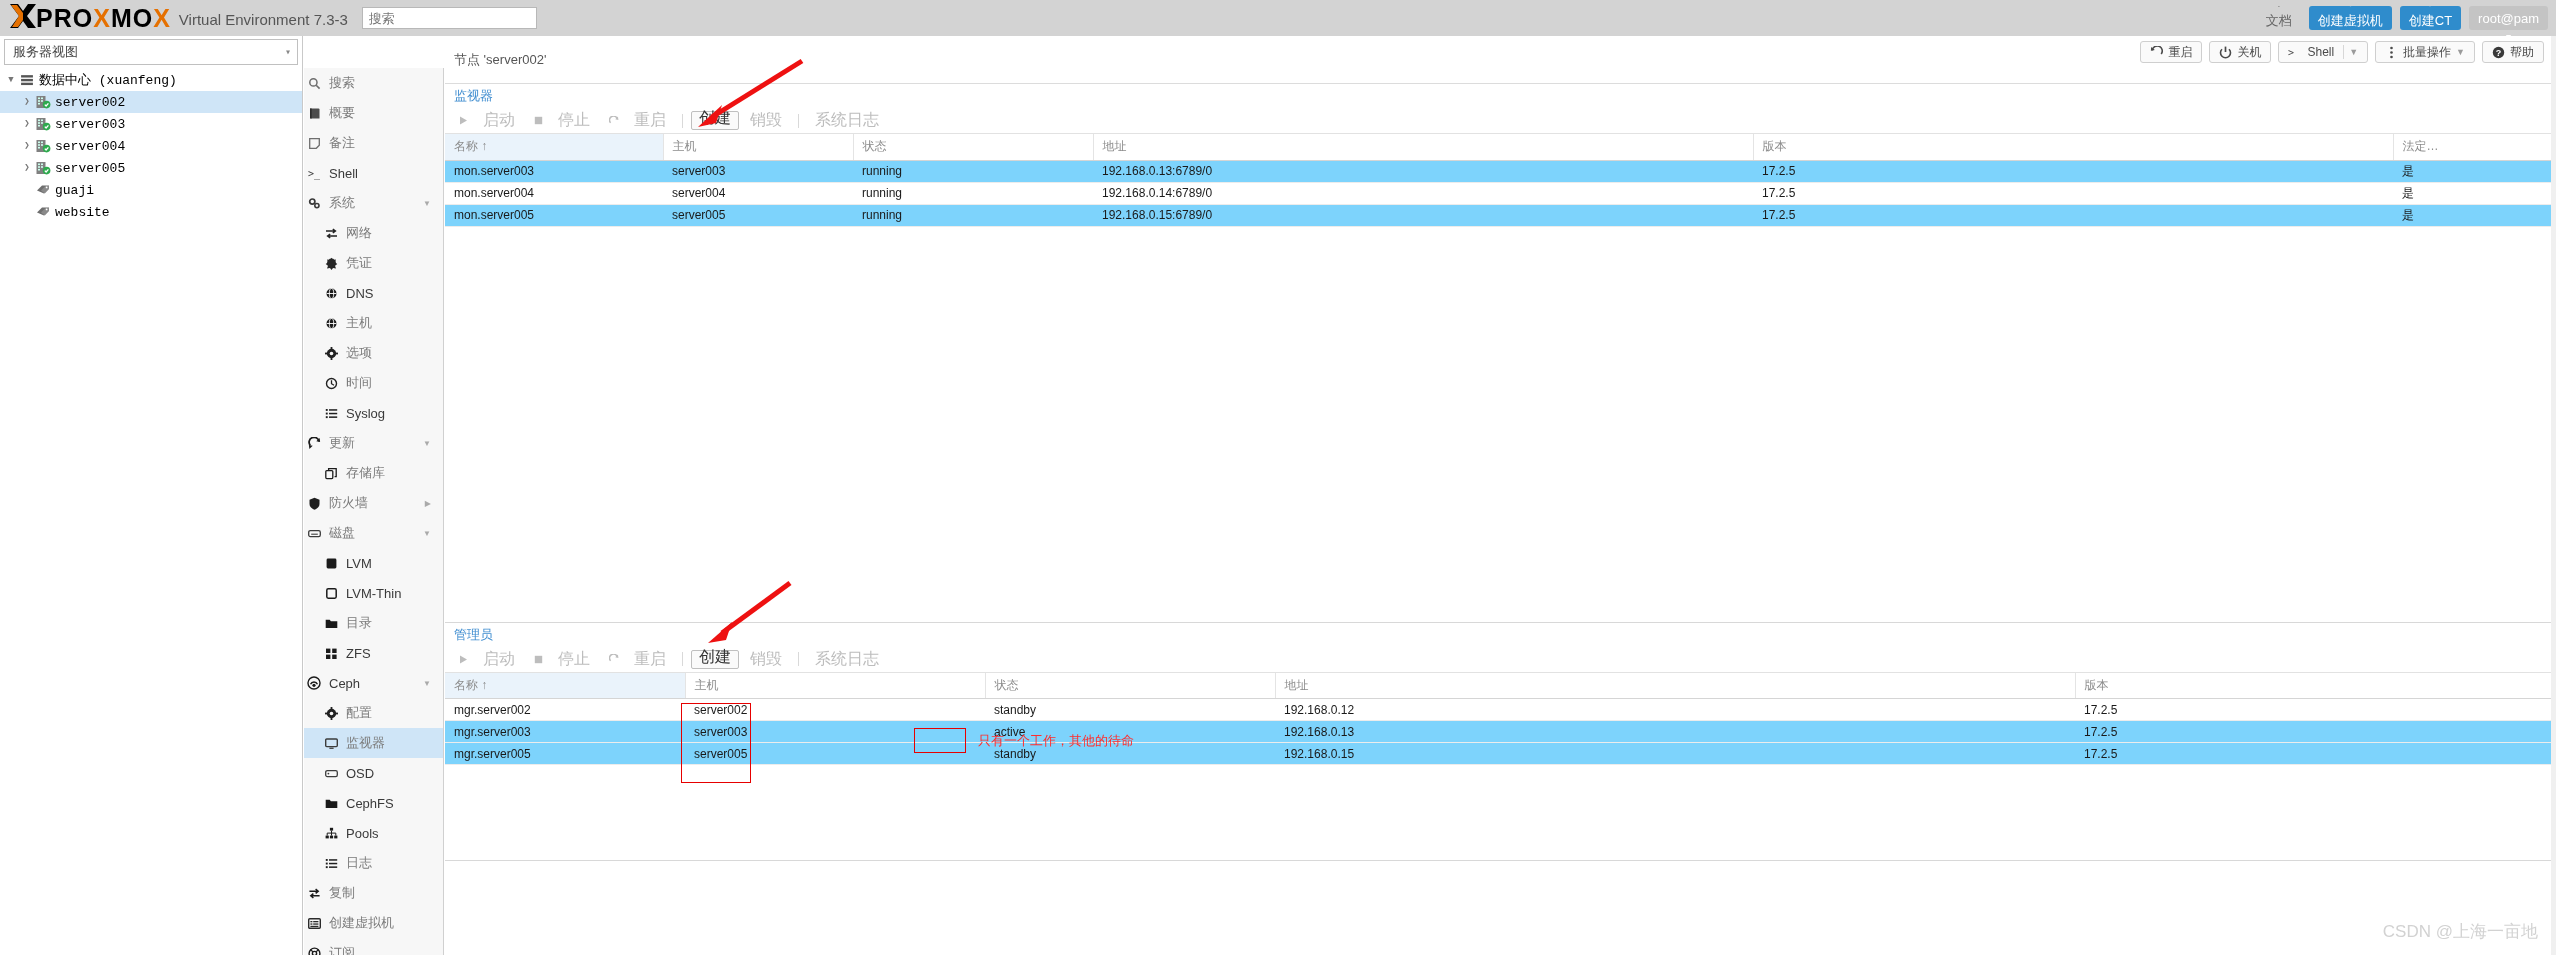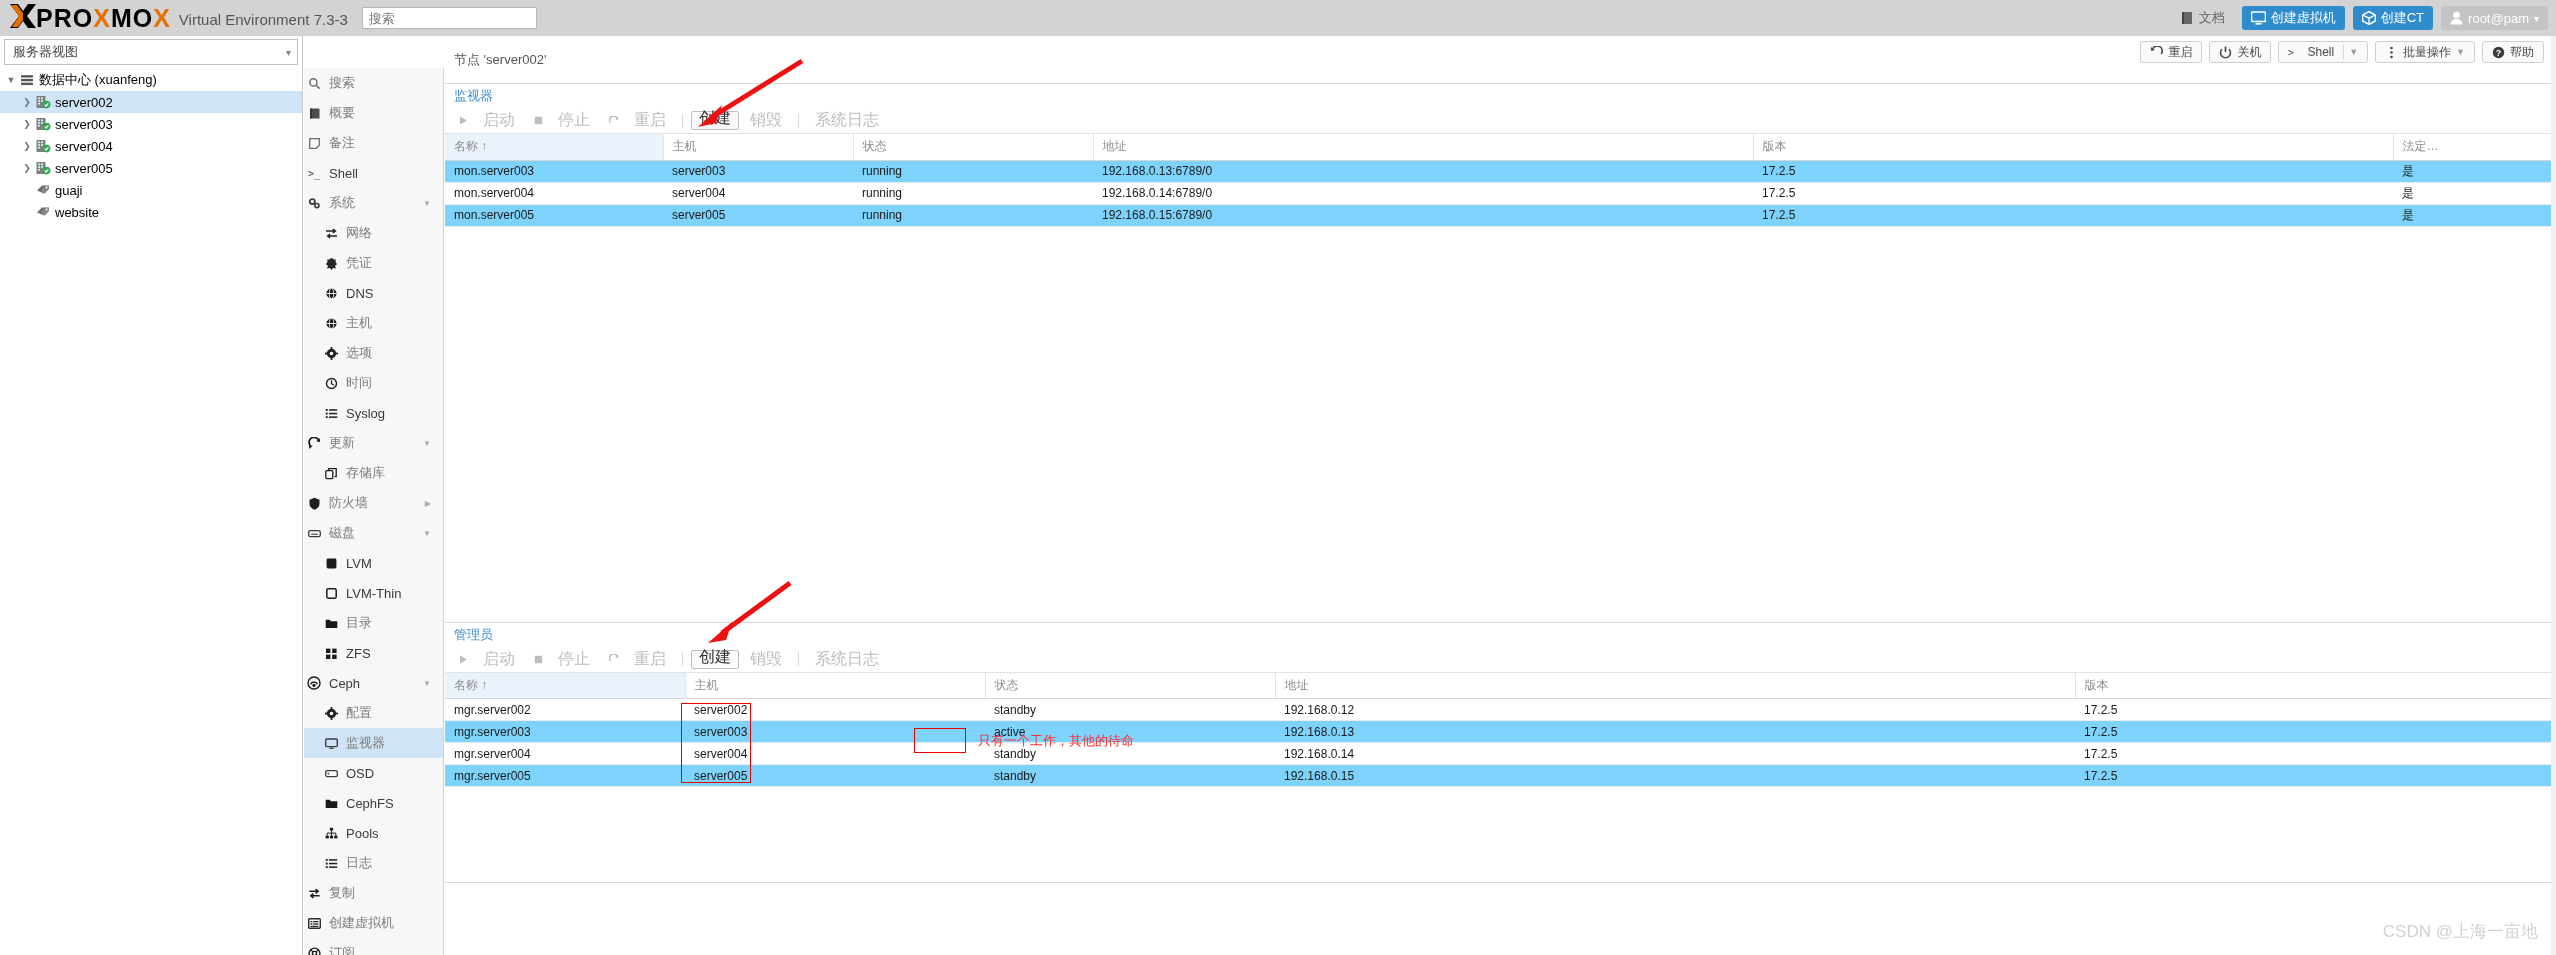--- a/index.html
+++ b/index.html
@@ -34,31 +34,31 @@
     font-size: 13px; color: #888; padding: 0 6px;
     font-family: "Liberation Sans", sans-serif;
   }
   #topbar-right {
     position: absolute; right: 8px; top: 0; height: 36px;
     display: flex; align-items: center; gap: 8px;
   }
   .tbtn {
     height: 24px; display: flex; align-items: center; gap: 5px;
     padding: 0 9px; font-size: 13px; border-radius: 3px;
-    cursor: pointer; white-space: nowrap;
+    cursor: pointer; white-space: nowrap; flex-direction: column;
   }
   .tbtn.plain { background: #d3d3d3; color: #666; }
   .tbtn.blue { background: #2f8ccc; color: #fff; }
   .tbtn.grey { background: #c4c4c4; color: #fff; }
   .tbtn svg { display: block; }
 
   
   #tree-panel {
     position: absolute; left: 0; top: 36px; width: 303px; height: 919px;
-    background: #fff; border-right: 1px solid #c9c9c9;
+    background: #fff; border-right: 1px solid #c9c9c9; font-family: Liberation Mono, monospace;
   }
   #view-select {
     height: 26px; margin: 3px 4px 0 4px; border: 1px solid #c0c0c0;
     background: #fff; display: flex; align-items: center;
     justify-content: space-between; padding: 0 6px 0 8px;
     font-size: 13px; color: #444; cursor: pointer;
   }
   #tree-list { margin-top: 4px; }
   .tree-row {
     height: 22px; display: flex; align-items: center;
@@ -750,27 +750,20 @@
             <td>192.168.0.12</td>
             <td>17.2.5</td>
           </tr>
           <tr class="alt">
             <td>mgr.server003</td>
             <td>server003</td>
             <td>active</td>
             <td>192.168.0.13</td>
             <td>17.2.5</td>
           </tr>
-          <tr class="">
-            <td>mgr.server004</td>
-            <td>server004</td>
-            <td>standby</td>
-            <td>192.168.0.14</td>
-            <td>17.2.5</td>
-          </tr>
           <tr class="alt">
             <td>mgr.server005</td>
             <td>server005</td>
             <td>standby</td>
             <td>192.168.0.15</td>
             <td>17.2.5</td>
           </tr>
         </tbody>
     </table>
     <div class="mgr-body"></div>

